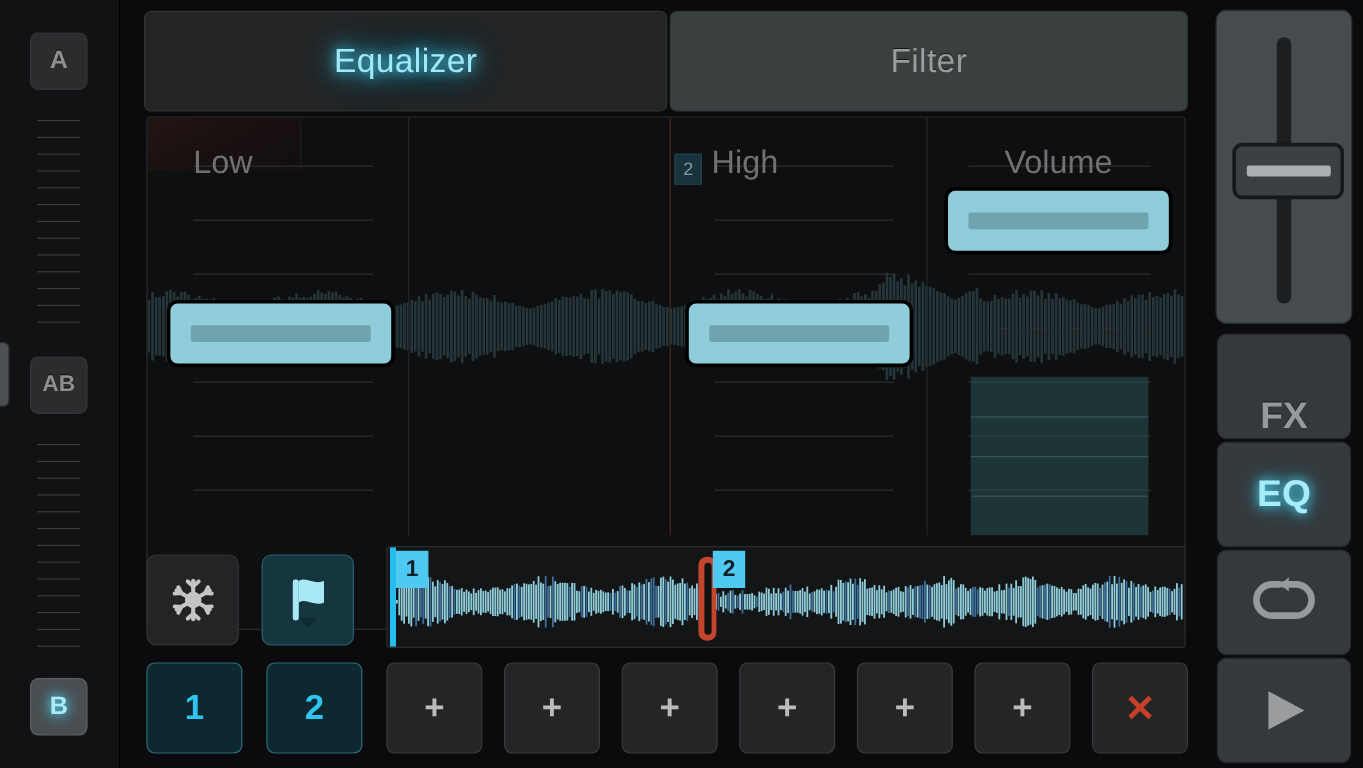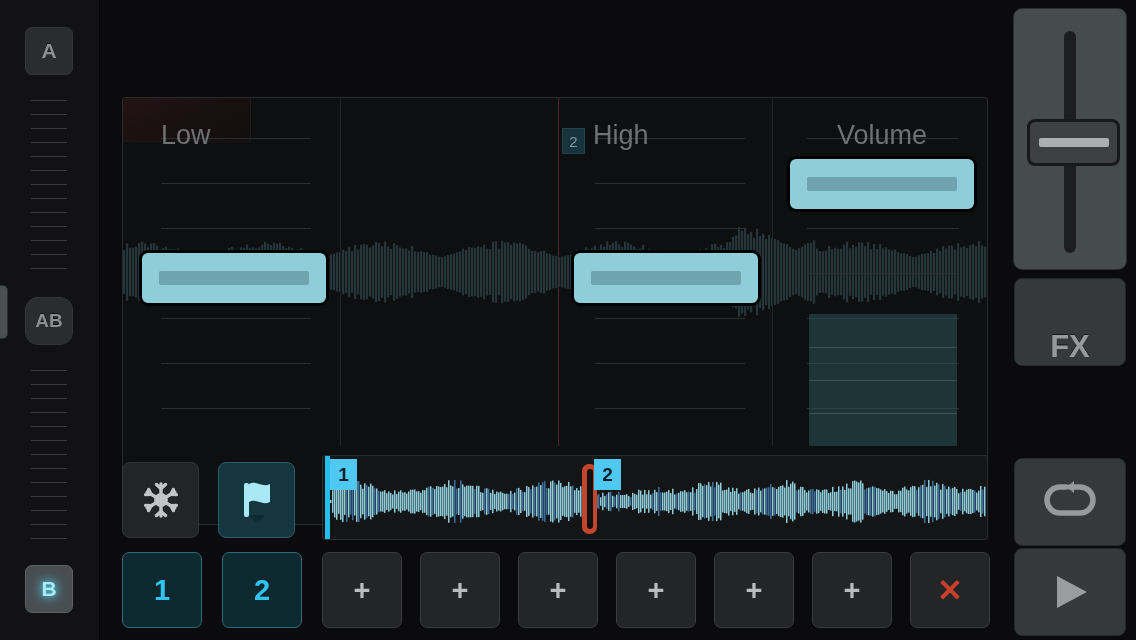--- a/index.html
+++ b/index.html
@@ -27,21 +27,21 @@
     width: 48px; height: 48px;
     border-radius: 7px;
     background: #2b2c2e;
     border: 1px solid #343538;
     display: flex; align-items: center; justify-content: center;
     font-size: 21px; font-weight: bold;
     color: #8d8f91;
     text-shadow: 0 -1px 0 rgba(0,0,0,.7);
   }
   #rail-a { top: 27px; }
-  #rail-ab { top: 297px; font-size: 19px; border-radius: 13px; }
+  #rail-ab { top: 297px; font-size: 19px; }
   #rail-b {
     top: 565px;
     background: #4a4d50;
     border: 1px solid #5d6164;
     color: #a6ecfa;
     text-shadow: 0 0 9px #5fd8f0, 0 0 16px #36b8d8;
   }
   .tick-group { position: absolute; left: 31px; width: 36px; }
   .tick {
     height: 1px; background: #3a3b3d; margin-bottom: 13px;
@@ -348,20 +348,26 @@
         <div class="tick"></div>
         <div class="tick"></div>
       </div>
     <div class="rail-btn" id="rail-b">
       <span>B</span>
     </div>
     <div id="edge-tab"></div>
   </div>
 
   <div id="tabs">
+    <div class="tab" id="tab-eq">
+      <span>Equalizer</span>
+    </div>
+    <div class="tab" id="tab-filter">
+      <span>Filter</span>
+    </div>
   </div>
 
   <div id="eq-panel">
     <div id="art-ghost"></div>
     <svg id="bg-wave" width="866" height="112" viewBox="0 0 866 112" preserveAspectRatio="none">
       <g id="bgwave-g" fill="#5c8f98">
           <rect x="0" y="34.15768146754427" width="2.2" height="43.684637064911456"></rect>
           <rect x="3" y="27.4780614421317" width="2.2" height="57.0438771157366"></rect>
           <rect x="6" y="31.72004353120929" width="2.2" height="48.55991293758142"></rect>
           <rect x="9" y="31.648750481721294" width="2.2" height="48.70249903655741"></rect>
@@ -1122,20 +1128,23 @@
   <div id="right-rail">
     <div id="fader">
       <div id="fader-track"></div>
       <div id="fader-knob">
         <div class="line"></div>
       </div>
     </div>
     <div class="rail-sq" id="btn-fx">
       <span>FX</span>
     </div>
+    <div class="rail-sq" id="btn-eq">
+      <span>EQ</span>
+    </div>
     <div class="rail-sq" id="btn-loop">
       <svg width="52" height="44" viewBox="0 0 52 44">
         <path d="M26 7 H36 A13 13 0 0 1 36 33 H16 A13 13 0 0 1 16 7 H22" fill="none" stroke="#97999b" stroke-width="5.5" stroke-linecap="round"></path>
         <path d="M30 1 L23 7 L30 13 Z" fill="#97999b"></path>
       </svg>
     </div>
     <div class="rail-sq" id="btn-play">
       <svg width="46" height="46" viewBox="0 0 46 46">
         <path d="M10 7 L40 23 L10 39 Z" fill="#9a9c9e"></path>
       </svg>

